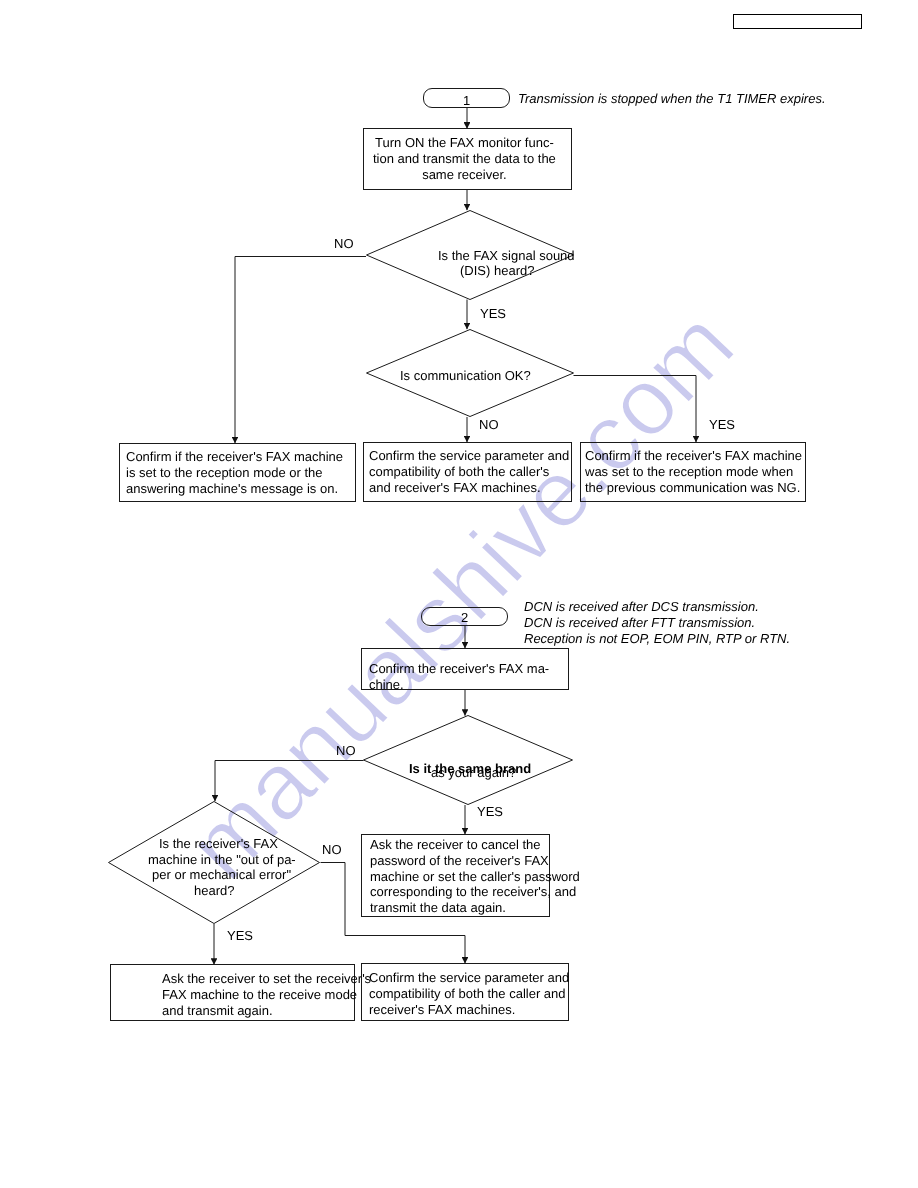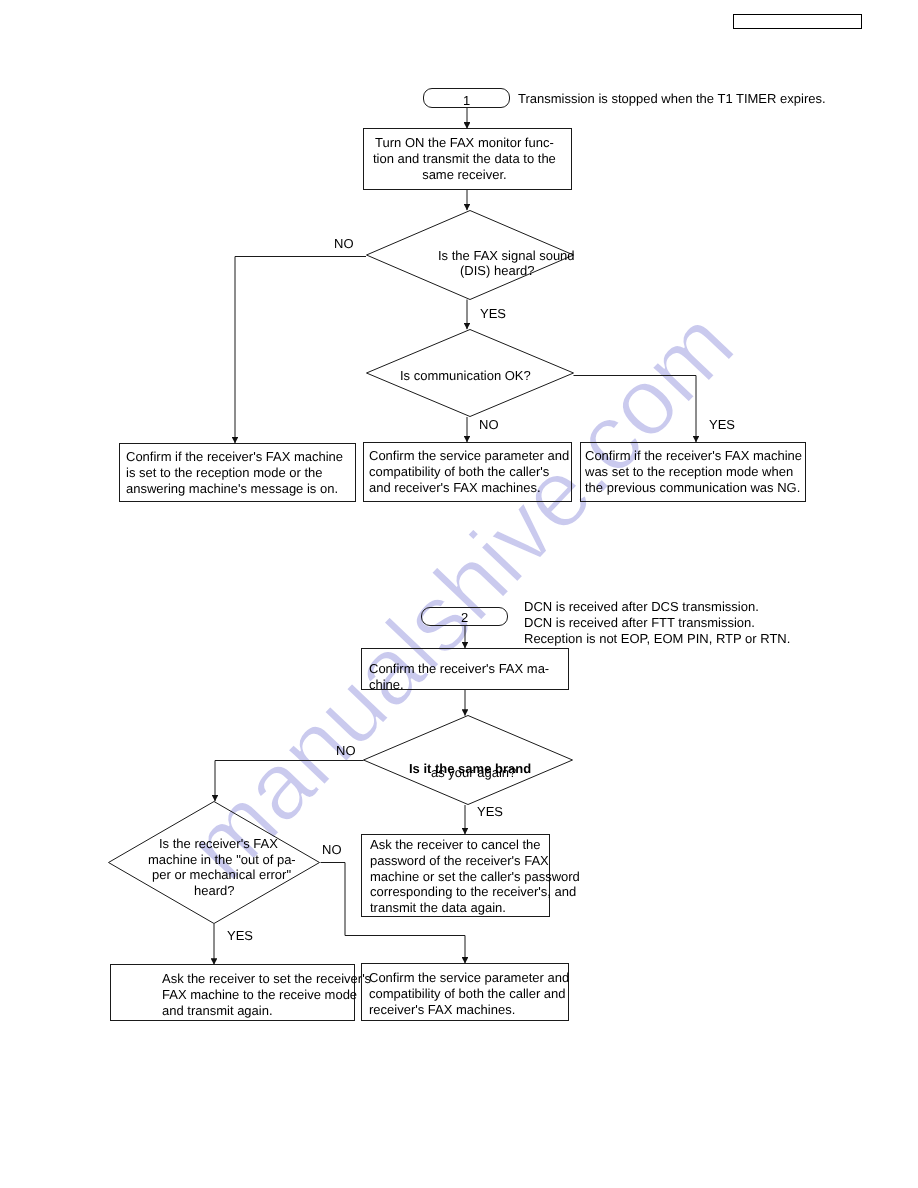--- a/index.html
+++ b/index.html
@@ -13,21 +13,21 @@
   .node{position:absolute;z-index:3;box-sizing:border-box;}
   .dshape{position:absolute;left:0;top:0;width:100%;height:100%;}
   .procbox{border:1px solid #1a1a1a;background:transparent;}
   .ptext{position:absolute;left:9px;top:6px;line-height:15.8px;white-space:pre;}
   .lbl{position:absolute;z-index:4;white-space:nowrap;line-height:13px;}
   .dline{position:absolute;white-space:nowrap;line-height:13px;z-index:4;}
   .hdrbox{position:absolute;border:1.4px solid #000;box-sizing:border-box;z-index:3;}
   .conn{position:absolute;border:1px solid #1a1a1a;border-radius:9px;
         box-sizing:border-box;text-align:center;z-index:3;}
   .connlbl{position:absolute;left:0;width:100%;text-align:center;}
-  .caption{position:absolute;z-index:4;line-height:15.8px;white-space:pre;}
+  .caption{position:absolute;z-index:4;line-height:15.8px;white-space:pre;font-style:italic;}
 </style>
 </head>
 <body>
 
 <div id="page">
 
   <svg id="wm-layer" viewBox="0 0 918 1188" xmlns="http://www.w3.org/2000/svg">
     <text id="wm-text" x="229" y="885" font-family="Liberation Sans, sans-serif" font-size="95" fill="#cacaee" stroke="#ffffff" stroke-width="1.6" transform="rotate(-46.4 229 885)">manualshive.com</text>
   </svg>
 

